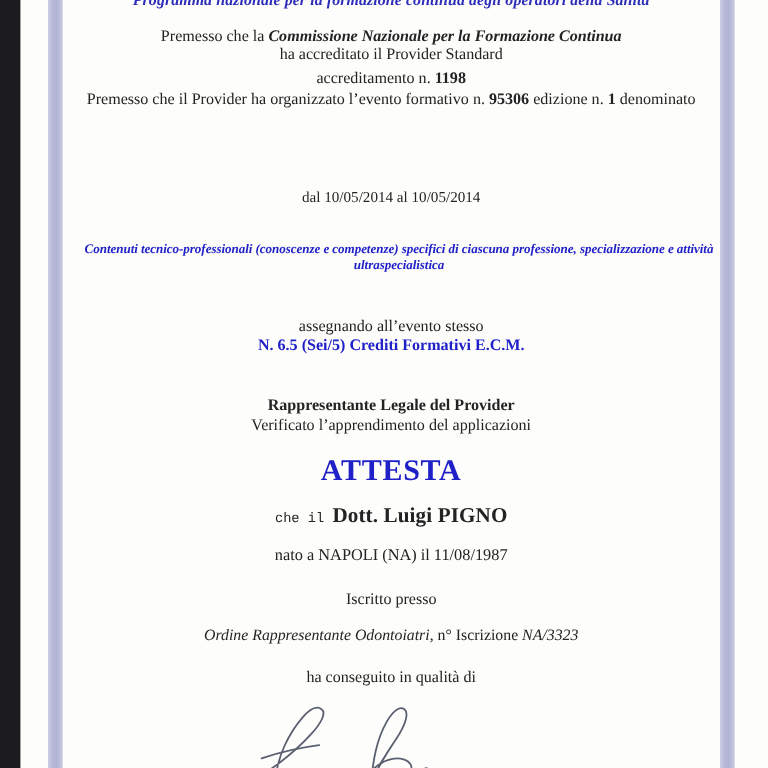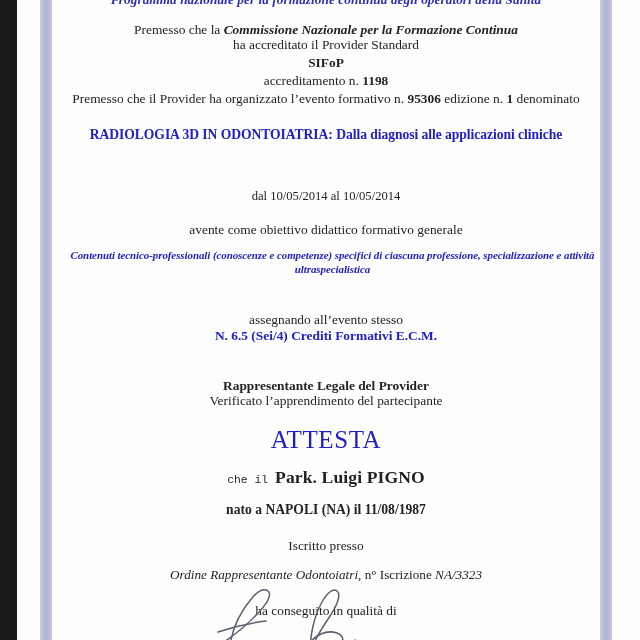--- a/index.html
+++ b/index.html
@@ -100,27 +100,27 @@
     padding-left: 13px;
   }
 
   .t-credits {
     font-size: 13.4px;
     font-weight: bold;
   }
 
   .t-attesta {
     font-size: 25px;
-    font-weight: normal;
+    font-weight: bold;
     letter-spacing: .6px;
   }
 
   .t-small    { font-size: 11.4px; font-family: Liberation Mono, monospace; }
   .t-name-big { font-size: 17.6px; font-weight: bold; letter-spacing: .1px; }
-  .t-born     { font-size: 13.6px; font-weight: bold; }
+  .t-born     { font-size: 13.6px; font-weight: normal; }
   .t-order    { font-size: 13.2px; }
 
   .sp-2  { height: 2px; }
   .sp-10 { height: 10px; }
   .sp-12 { height: 12px; }
   .sp-14 { height: 14px; }
   .sp-16 { height: 16px; }
   .sp-18 { height: 18px; }
   .sp-20 { height: 20px; }
   .sp-26 { height: 26px; }
@@ -157,77 +157,74 @@
       <div class="sp-14"></div>
 
       <p class="ln t-body">
         <span>Premesso che la </span><span class="bold ital">Commissione Nazionale per la Formazione Continua</span>
       </p>
 
       <p class="ln t-body">ha accreditato il Provider Standard</p>
 
       <div class="sp-2"></div>
 
-      <p class="ln t-body bold">SIFoP</p>
 
       <div class="sp-2"></div>
 
       <p class="ln t-body">
         <span>accreditamento n. </span><span class="bold">1198</span>
       </p>
 
       <div class="sp-2"></div>
 
       <p class="ln t-body nowrap">
         <span>Premesso che il Provider ha organizzato l’evento formativo n. </span><span class="bold">95306</span><span> edizione n. </span><span class="bold">1</span><span> denominato</span>
       </p>
 
       <div class="sp-20"></div>
 
-      <p class="ln t-title blue">RADIOLOGIA 3D IN ODONTOIATRIA: Dalla diagnosi alle applicazioni cliniche</p>
 
       <div class="sp-26"></div>
       <div class="sp-20"></div>
 
 
       <p class="ln t-body-sm">dal 10/05/2014 al 10/05/2014</p>
 
       <div class="sp-18"></div>
 
-      <p class="ln t-body">avente come obiettivo didattico formativo generale</p>
 
       <div class="sp-12"></div>
 
       <p class="ln t-obj blue">Contenuti tecnico-professionali (conoscenze e competenze) specifici di ciascuna professione, specializzazione e attività</p>
       <p class="ln t-obj blue">ultraspecialistica</p>
 
       <div class="sp-26"></div>
       <div class="sp-10"></div>
 
       <p class="ln t-body">assegnando all’evento stesso</p>
 
-      <p class="ln t-credits blue">N. 6.5 (Sei/4) Crediti Formativi E.C.M.</p>
+      <p class="ln t-credits blue">N. 6.5 (Sei/5) Crediti Formativi E.C.M.</p>
 
       <div class="sp-16"></div>
 
 
       <div class="sp-18"></div>
 
       <p class="ln t-body bold">Rappresentante Legale del Provider</p>
 
-      <p class="ln t-body">Verificato l’apprendimento del partecipante</p>
+      <p class="ln t-body">Verificato l’apprendimento del applicazioni</p>
 
       <div class="sp-16"></div>
 
       <p class="ln t-attesta blue">ATTESTA</p>
 
       <div class="sp-12"></div>
 
       <p class="ln">
-        <span class="t-small">che il </span><span class="t-name-big">Park. Luigi PIGNO</span>
+        <span class="t-small">che il </span><span class="t-name-big">Dott. Luigi PIGNO</span>
       </p>
 
       <div class="sp-14"></div>
 
       <p class="ln t-born">nato a NAPOLI (NA) il 11/08/1987</p>
 
       <div class="sp-20"></div>
 
       <p class="ln t-body">Iscritto presso</p>
 

